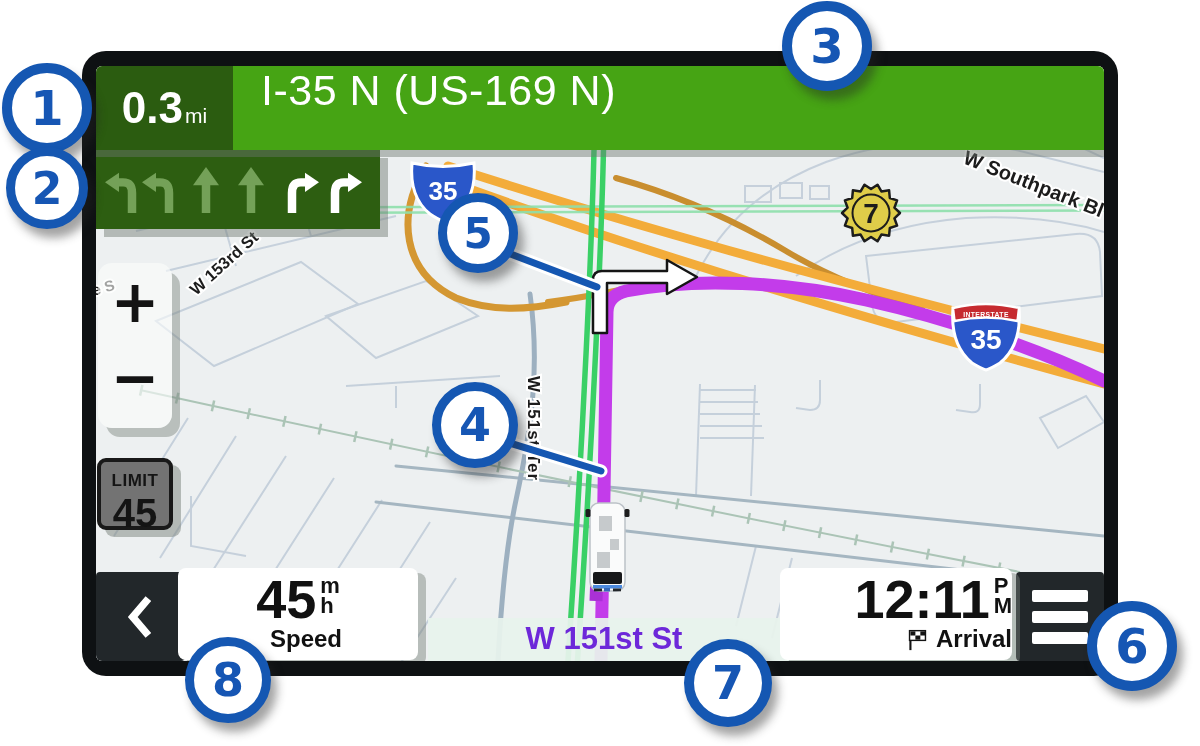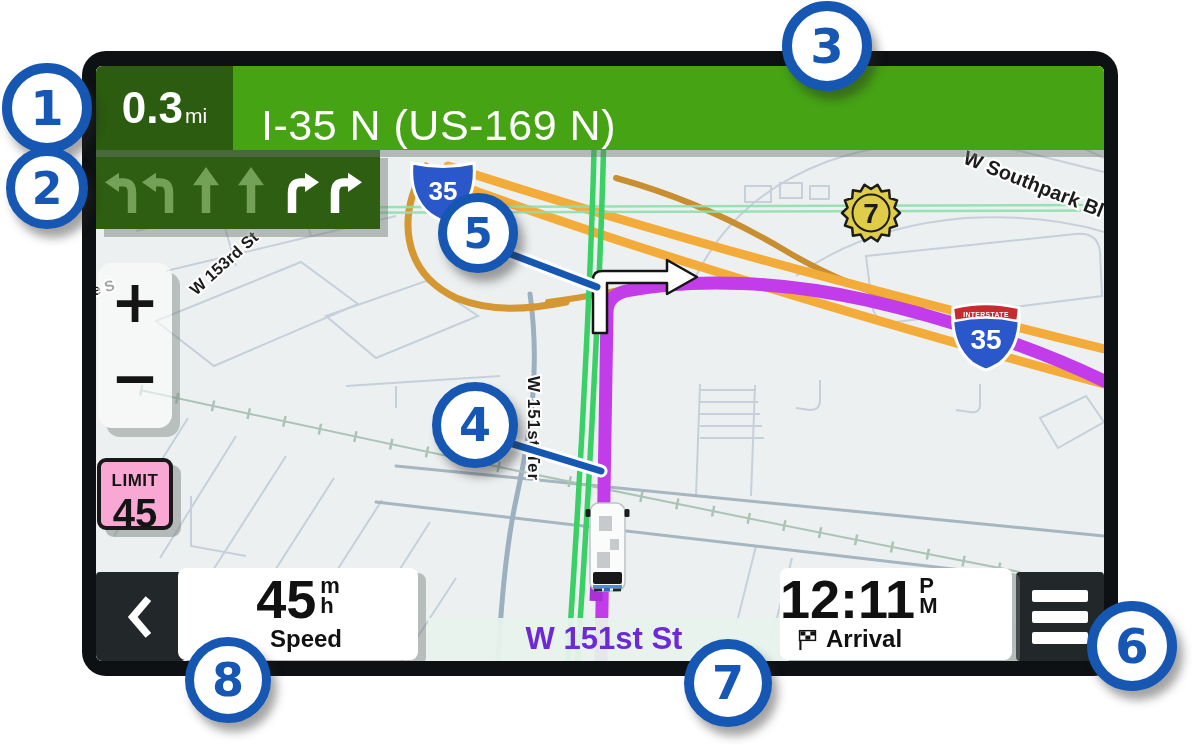--- a/index.html
+++ b/index.html
@@ -10,21 +10,21 @@
   
   #bezel{position:absolute;left:82px;top:51px;width:1036px;height:625px;background:#0e1113;border-radius:24px;}
   #screen{position:absolute;left:96px;top:66px;width:1008px;height:595px;background:#edf0f1;border-radius:6px;overflow:hidden;}
   #map-svg{position:absolute;left:0;top:0;width:1008px;height:595px;}
 
   
   .navbar{position:absolute;left:0;top:0;width:1008px;height:84px;display:flex;z-index:10;box-shadow:0 7px 0 rgba(108,118,110,.45);}
   .dist-box{width:137px;height:84px;background:#2b5c10;display:flex;align-items:center;justify-content:center;}
   .dist-val{color:#fff;font-weight:bold;font-size:44px;line-height:1;}
   .dist-unit{color:#fff;font-weight:normal;font-size:21px;line-height:1;margin-left:2px;margin-top:14px;}
-  .instr-box{flex:1;height:84px;background:#46a414;display:flex;align-items:flex-end;}
+  .instr-box{flex:1;height:84px;background:#46a414;display:flex;align-items:flex-start;}
   .instr-text{color:#fff;font-size:43px;font-weight:normal;padding-left:28px;white-space:nowrap;letter-spacing:.5px;}
 
   
   .lanebox{position:absolute;left:0;top:84px;width:284px;height:79px;background:#2d5e11;z-index:9;
            display:flex;align-items:center;padding-left:8px;box-shadow:8px 8px 0 rgba(108,118,110,.45);}
   .lane{width:36px;height:50px;flex:none;}
   .lane.g2{margin-left:1px;}.lane.g3{margin-left:11px;}.lane.g4{margin-left:9px;}
   .lane.g5{margin-left:15px;}.lane.g6{margin-left:7px;}
   .lane .shaft{fill:none;stroke-width:8.5;}
   .lane.inactive .shaft{stroke:#74a158;}.lane.inactive .head{fill:#74a158;}
@@ -32,35 +32,35 @@
 
   
   .zoom-panel{position:absolute;left:2px;top:197px;width:74px;height:165px;background:rgba(252,253,252,.6);
               border-radius:14px;z-index:8;box-shadow:8px 9px 0 rgba(122,130,124,.45);
               display:flex;flex-direction:column;align-items:center;}
   .zoom-btn{width:100%;text-align:center;color:#141414;font-weight:bold;font-family:"DejaVu Sans",sans-serif;line-height:1;cursor:default;}
   .zoom-in{font-size:58px;margin-top:10px;}
   .zoom-out{font-size:58px;margin-top:18px;}
 
   
-  .limit-sign{position:absolute;left:1px;top:392px;width:76px;height:72px;background:#f9a8d4;border:4px solid #191919;
+  .limit-sign{position:absolute;left:1px;top:392px;width:76px;height:72px;background:#737373;border:4px solid #191919;
               border-radius:9px;z-index:8;box-shadow:8px 7px 0 rgba(122,130,124,.5);text-align:center;}
   .limit-word{font-size:17px;font-weight:bold;color:#141414;margin-top:9px;letter-spacing:.5px;}
   .limit-val{font-size:40px;font-weight:bold;color:#141414;line-height:1;margin-top:2px;}
 
   
   .back-btn{position:absolute;left:0;top:506px;width:89px;height:89px;background:#22272a;border-radius:4px;
             display:flex;align-items:center;justify-content:center;z-index:11;}
   .speed-panel{position:absolute;left:82px;top:502px;width:240px;height:92px;background:#fff;border-radius:8px;
                z-index:12;display:flex;flex-direction:column;align-items:center;justify-content:center;
                box-shadow:8px 5px 0 rgba(118,126,120,.45);}
   .street-strip{position:absolute;left:332px;top:552px;width:588px;height:43px;background:rgba(232,242,236,.94);z-index:10;}
   .street-text{width:352px;text-align:center;font-size:31px;font-weight:bold;color:#6d28d9;padding-top:3px;}
   .arrival-panel{position:absolute;left:684px;top:502px;width:232px;height:92px;background:#fff;border-radius:8px;
-                 z-index:12;display:flex;flex-direction:column;align-items:flex-start;justify-content:center;
+                 z-index:12;display:flex;flex-direction:column;align-items:flex-end;justify-content:center;
                  box-shadow:8px 5px 0 rgba(118,126,120,.45);}
   .menu-btn{position:absolute;left:920px;top:506px;width:88px;height:89px;background:#22272a;border-radius:4px;
             display:flex;flex-direction:column;align-items:center;justify-content:center;gap:9px;z-index:11;}
   .menu-bar{width:56px;height:12px;background:#fff;border-radius:2px;}
 
   .bigrow{display:flex;align-items:flex-start;line-height:1;}
   .bigval{font-size:54px;font-weight:bold;color:#111;line-height:.92;}
   .stackcol{display:flex;flex-direction:column;margin-left:4px;margin-top:1px;}
   .stackcol span{font-size:22px;font-weight:bold;color:#111;line-height:.92;}
   .sublabel{font-size:24px;font-weight:bold;color:#111;margin-top:1px;display:flex;align-items:center;gap:7px;margin-left:16px;}

